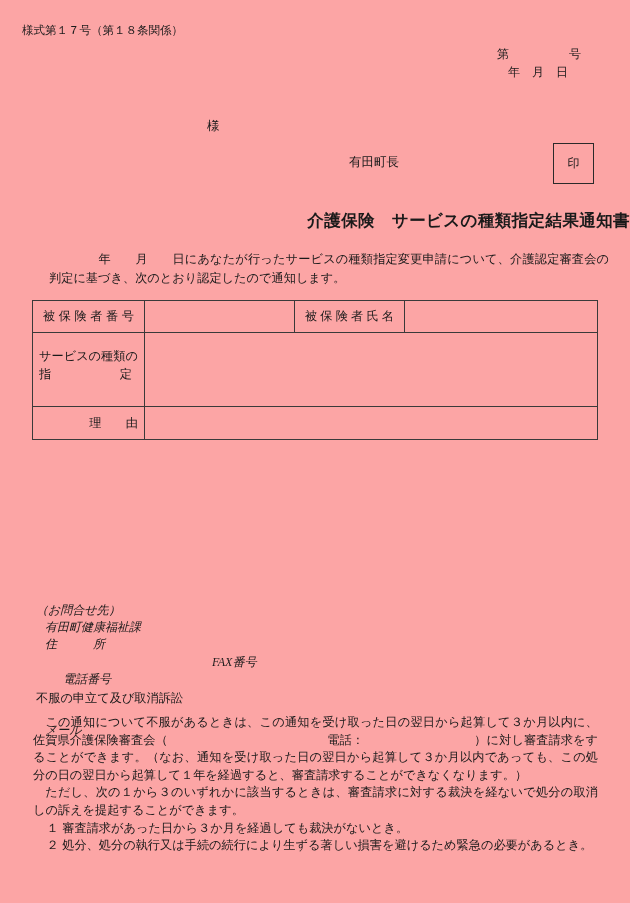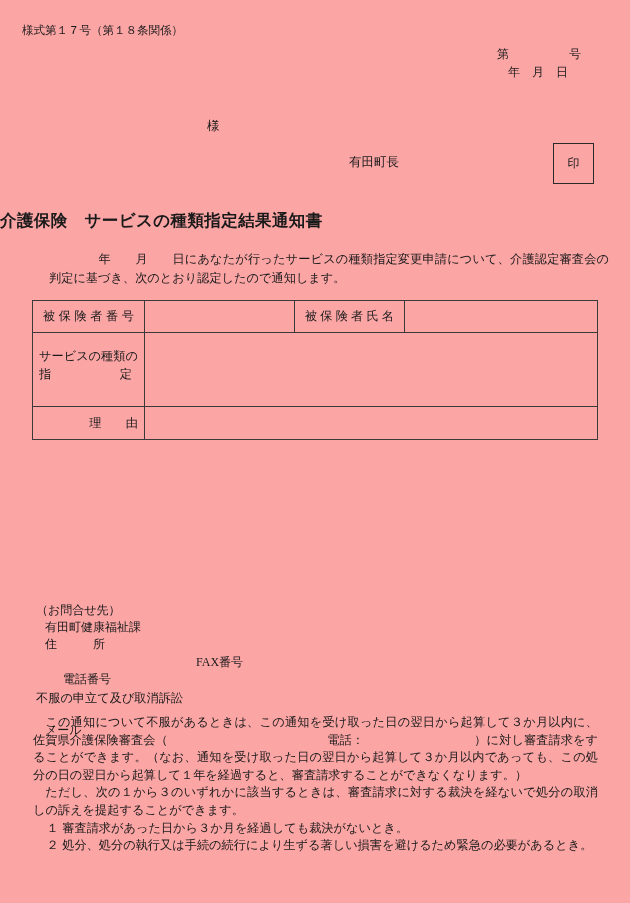--- a/index.html
+++ b/index.html
@@ -40,21 +40,21 @@
   .seal-box span {
     display: block;
     text-align: center;
     line-height: 39px;
     font-size: 12px;
   }
 
   .title {
     position: absolute;
     left: 0; right: 0; top: 210px;
-    text-align: left;
+    text-align: right;
     font-size: 16.5px;
     font-weight: bold;
     letter-spacing: 0.4px;
   }
 
   .intro {
     position: absolute;
     left: 49px; top: 250px;
     width: 560px;
     font-size: 12.2px;
@@ -97,23 +97,24 @@
   .row1 td { height: 31px; }
   .row2 td { height: 59px; vertical-align: top; padding-top: 14px; margin-top: 16px; }
   .row3 td { height: 32px; }
 
   
   .contact {
     position: absolute;
     left: 36px; top: 602px;
     font-size: 12px;
     line-height: 17.2px;
+    font-style: italic;
   }
   .contact .line { position: relative; white-space: pre; }
-  .contact .fax { position: absolute; left: 160px; top: 0; }
+  .contact .fax { position: absolute; left: 176px; top: 0; }
 
   
   .appeal-head {
     position: absolute;
     left: 36px; top: 692px;
     font-size: 12.2px;
   }
   .appeal-body {
     position: absolute;
     left: 33px; top: 714px;

